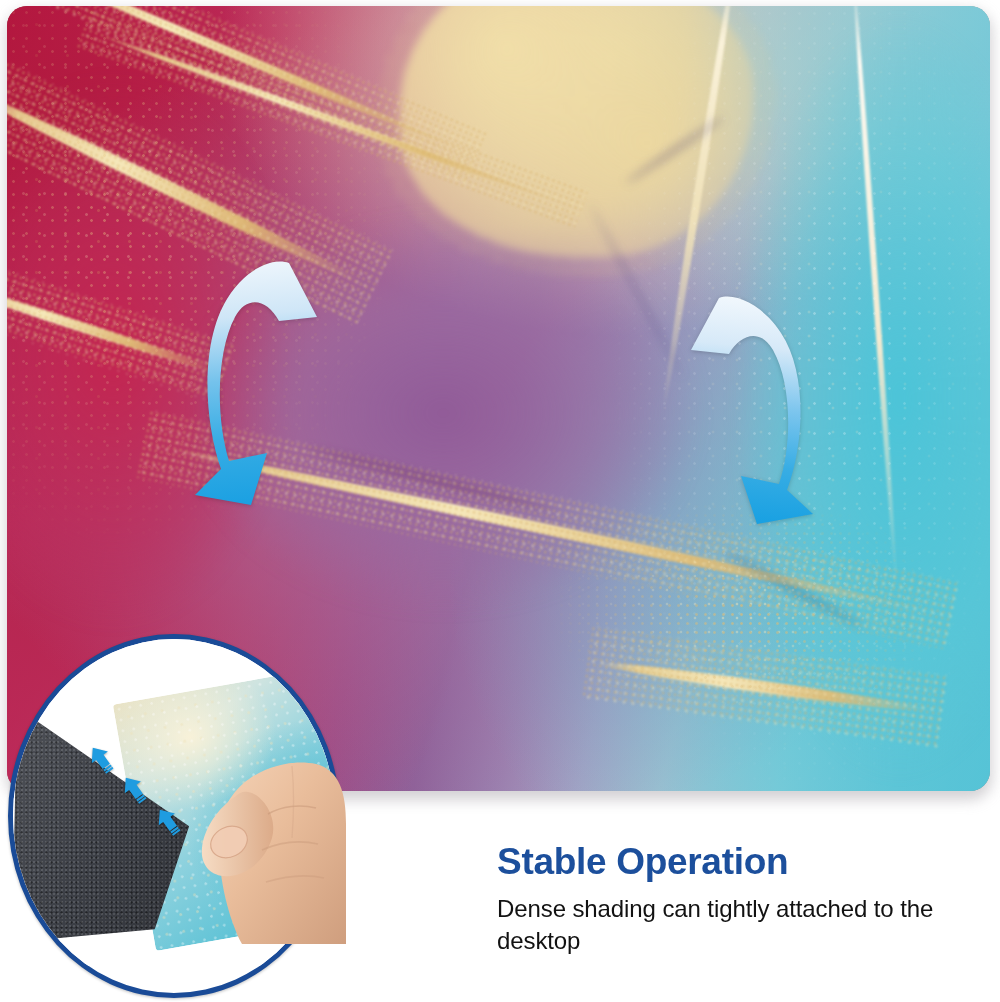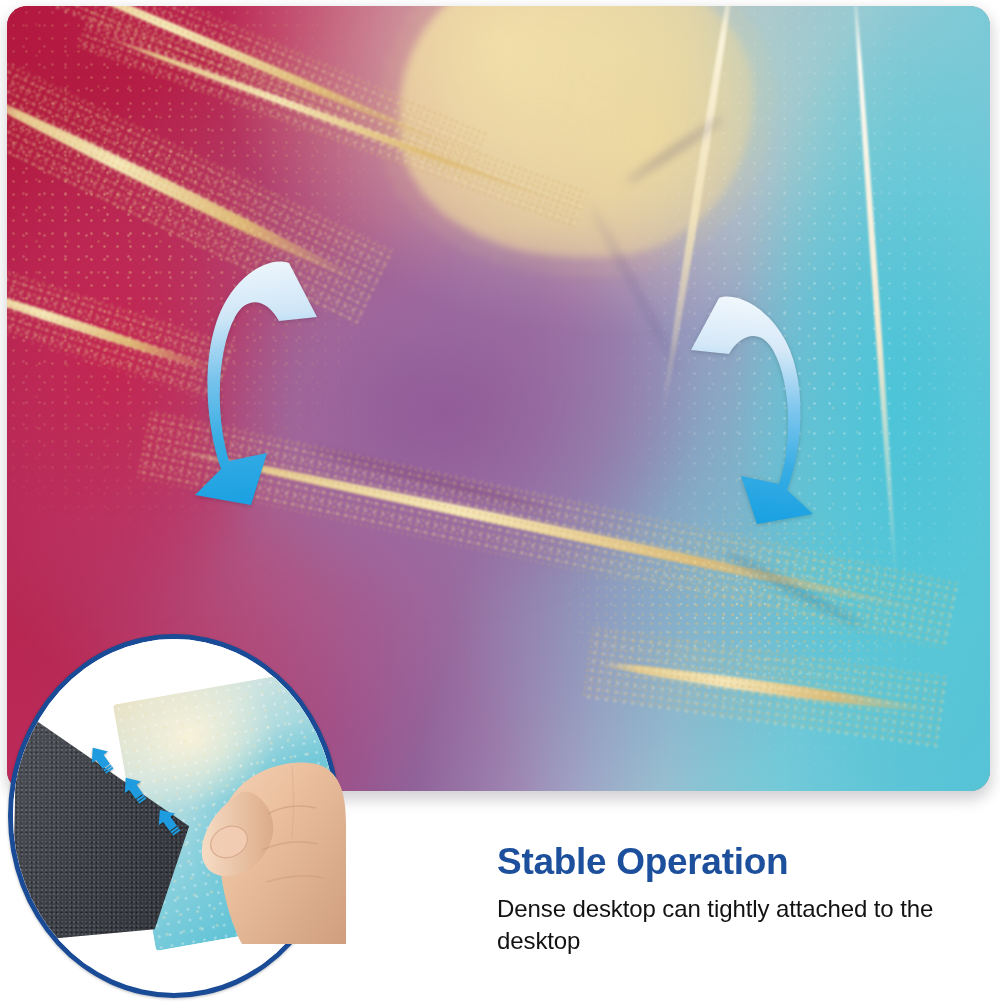--- a/index.html
+++ b/index.html
@@ -532,18 +532,18 @@
 
     <path d="M 72,60 C 86,52 104,50 120,54" stroke="#c8997a" stroke-width="1.6" fill="none" opacity=".55"></path>
     <path d="M 66,96 C 84,88 104,86 122,90" stroke="#c8997a" stroke-width="1.6" fill="none" opacity=".45"></path>
     <path d="M 70,128 C 90,122 110,120 128,124" stroke="#c8997a" stroke-width="1.6" fill="none" opacity=".40"></path>
     <path d="M 96,12 C 98,34 98,60 96,84" stroke="#cfa184" stroke-width="1.3" fill="none" opacity=".35"></path>
   </svg>
 
   <div class="text-block">
     <div class="headline">Stable Operation</div>
     <div class="subtext">
-      <span>Dense desktop can tightly attached</span>
+      <span>Dense shading can tightly attached</span>
       <span>to the desktop</span>
     </div>
   </div>
 
 </div>
 
 </body></html>

